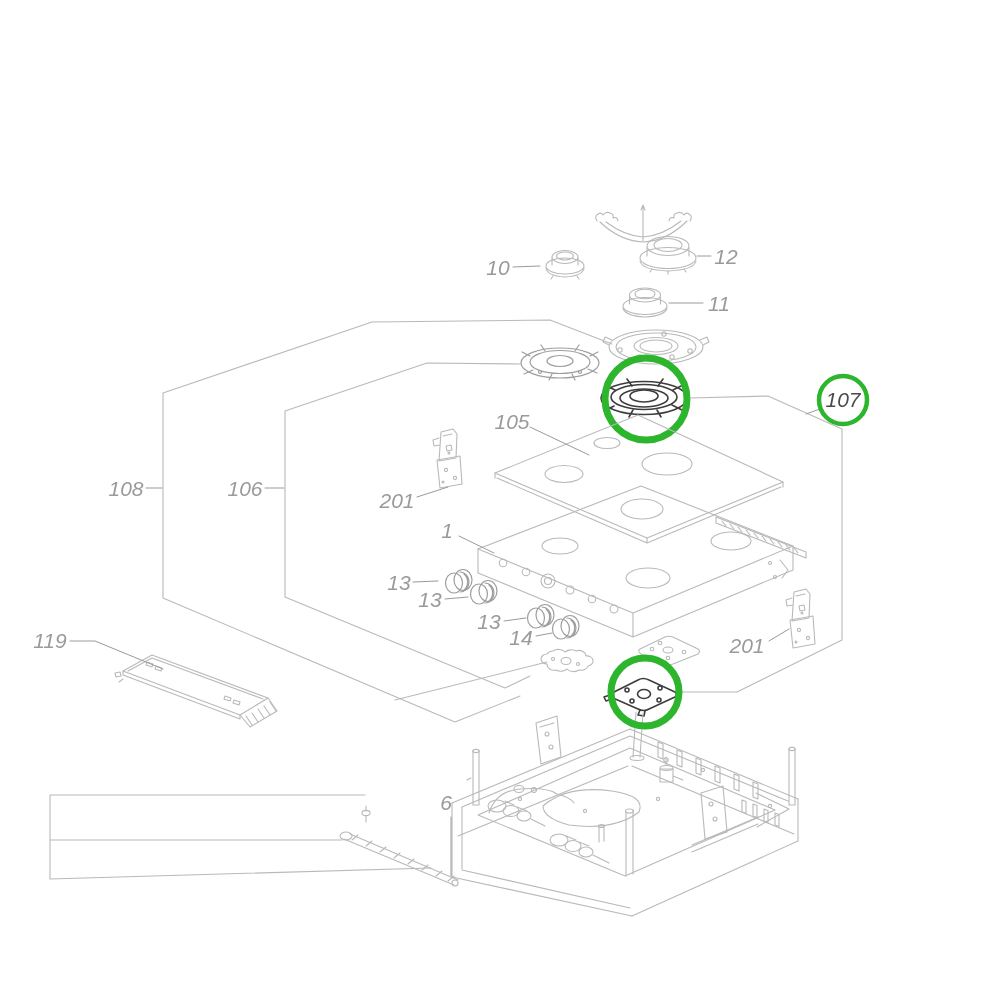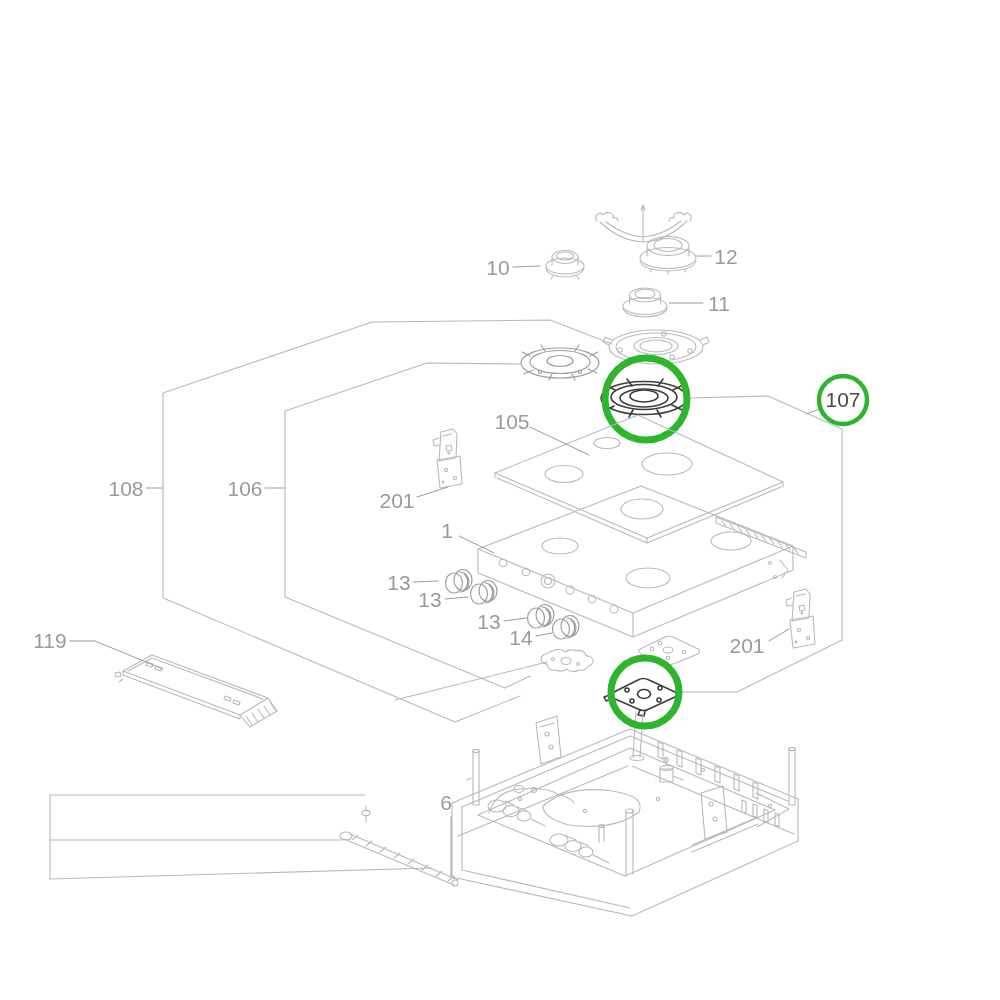--- a/index.html
+++ b/index.html
@@ -1,16 +1,16 @@
 <!DOCTYPE html>
 <html><head>
 <meta charset="utf-8">
 <style>
   html,body{margin:0;padding:0;background:#ffffff;}
-  .stage{width:1000px;height:944px;position:relative;background:#fff;overflow:hidden;}
+  .stage{width:1000px;height:944px;position:relative;background:#fff;overflow:hidden;font-style:italic;}
   svg{display:block;}
   .ln{fill:none;stroke:#b9b9b9;stroke-width:1.1;stroke-linejoin:round;stroke-linecap:round;}
   .md{fill:none;stroke:#9e9e9e;stroke-width:1.2;stroke-linejoin:round;stroke-linecap:round;}
   .dk{fill:none;stroke:#3d3d3d;stroke-width:1.6;stroke-linejoin:round;stroke-linecap:round;}
   .hl{fill:none;stroke:#2db52d;stroke-width:7;}
   .hl2{fill:none;stroke:#2db52d;stroke-width:4.5;}
   .ld{fill:none;stroke:#9a9a9a;stroke-width:1;stroke-linecap:round;}
   text.lbl{fill:#9a9a9a;font-family:"Liberation Sans",sans-serif;font-size:21px;text-anchor:middle;}
   text.dkl{fill:#4b4b4b;font-family:"Liberation Sans",sans-serif;font-size:21px;text-anchor:middle;}
 </style>

